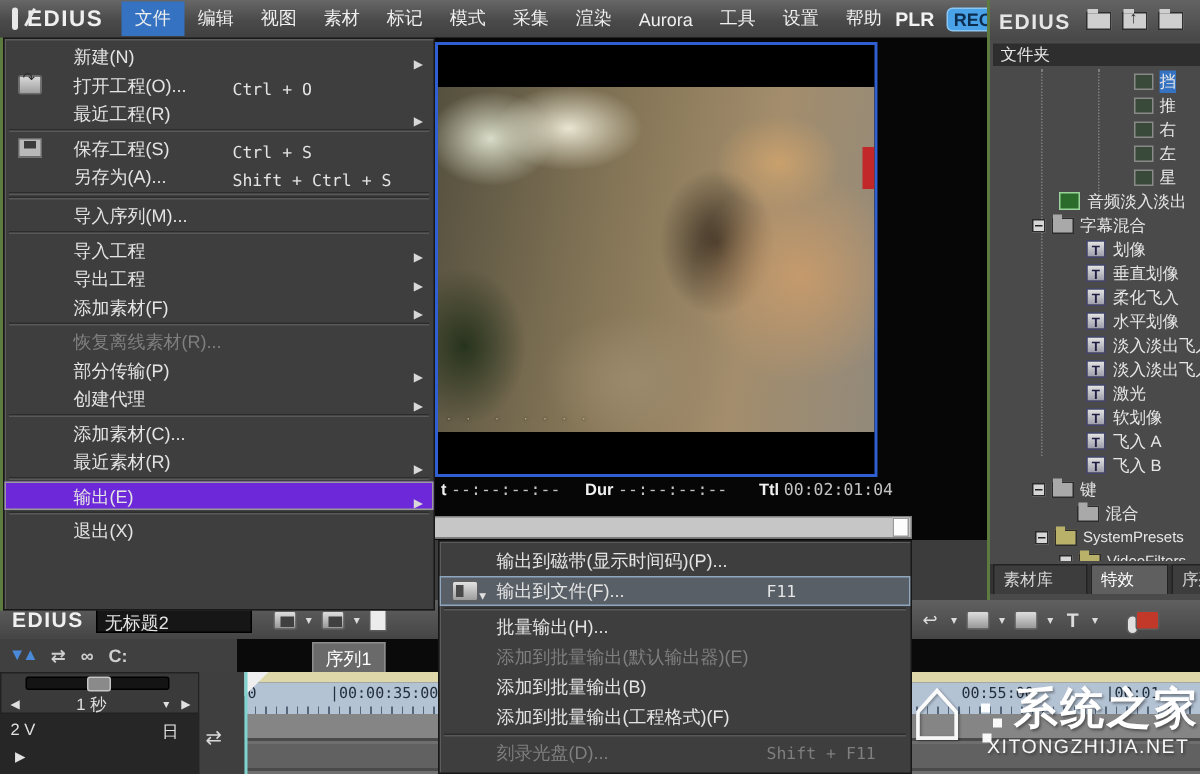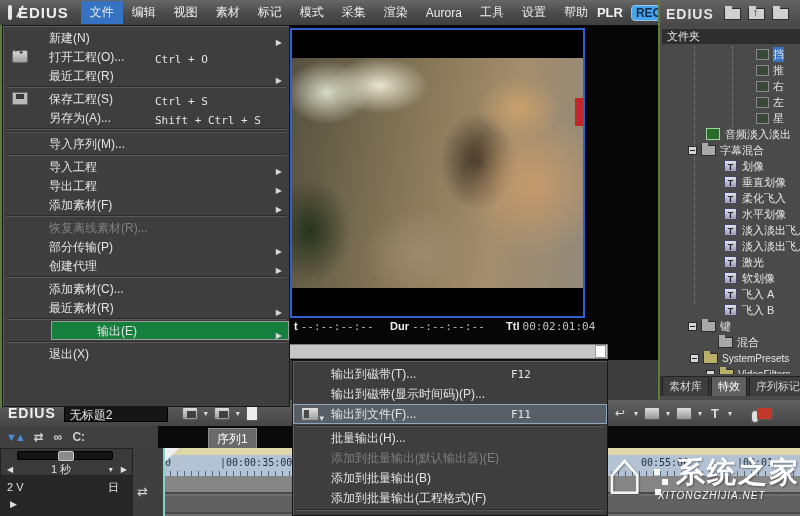--- a/index.html
+++ b/index.html
@@ -61,21 +61,21 @@
 
   
   #file-menu { left:2px; top:25px; width:288px; height:382px; background:#3e3e3e;
     border:1px solid #181818; box-shadow:inset 1px 1px 0 #5c5c5c; z-index:50;
     padding-top:2px; }
   .mrow { position:relative; height:19px; display:flex; align-items:flex-end;
     padding-left:46px; font-size:12px; color:#e4e4e4; white-space:nowrap; }
   .mrow .sc { position:absolute; left:152px; font-family:"DejaVu Sans Mono",monospace; font-size:11px; }
   .mrow .arr { position:absolute; right:7px; font-size:8px; color:#d8d8d8; }
   .mrow.disabled { color:#7f7f7f; }
-  .mrow.hl { background:#15803d; outline:1px solid #9a9a9a; outline-offset:-1px;margin-left:48px; }
+  .mrow.hl { background:#6d28d9; outline:1px solid #9a9a9a; outline-offset:-1px; }
   .msep { height:2px; border-top:1px solid #2c2c2c; border-bottom:1px solid #585858; margin:1px 3px; }
   .mic { position:absolute; left:9px; top:3px; width:16px; height:13px; }
   .mic.open { background:linear-gradient(#d9d9d9,#9f9f9f); border:1px solid #6b6b6b; border-radius:2px; }
   .mic.open::after { content:"↷"; position:absolute; left:2px; top:-4px; font-size:10px; color:#2e2e2e; }
   .mic.save { background:#b9b9b9; border:1px solid #6b6b6b; }
   .mic.save::after { content:""; position:absolute; left:3px; top:1px; width:8px; height:5px; background:#3a3a3a; }
 
   
   #out-menu { left:292px; top:360px; width:316px; height:156px; background:#3e3e3e;
     border:1px solid #181818; box-shadow:inset 1px 1px 0 #5c5c5c; z-index:70;
@@ -114,21 +114,21 @@
   .fold.gray { background:#a9a9a9; } .fold.gray::before { background:#a9a9a9; }
   .ticon { width:13px; height:12px; background:linear-gradient(#e3e3e3,#9d9dab); border:1px solid #44446a;
     color:#1f1f46; font-size:9px; font-weight:bold; text-align:center; line-height:12px;
     margin-right:5px; flex:none; }
   .cicon { width:13px; height:11px; background:#3a4a3a; border:1px solid #8a8a8a; margin-right:4px; flex:none; }
   .aicon { width:14px; height:12px; background:#2a6a2a; border:1px solid #9ad49a; margin-right:5px; flex:none; }
   .guide { position:absolute; width:0; border-left:1px dotted #7d7d7d; }
   .sel-chip { background:#3573c2; }
   #fx-tabs { position:absolute; left:0; top:376px; width:142px; height:20px; background:#333;
     display:flex; gap:2px; padding-left:2px; font-size:11px; }
-  .fx-tab { padding:2px 6px 0 6px; background:#3d3d3d; color:#d5d5d5; border:1px solid #222;
+  .fx-tab { padding:2px 22px 0 6px; background:#3d3d3d; color:#d5d5d5; border:1px solid #222;
     border-bottom:none; white-space:nowrap; }
   .fx-tab.active { background:#5f5f5f; color:#fff; }
 
   
   #tl-panel { left:0; top:400px; width:800px; height:116px; background:#454545; z-index:20; }
   #tl-titlebar { position:absolute; left:0; top:0; width:800px; height:26px;
     background:linear-gradient(#606060,#454545); display:flex; align-items:center; color:#f0f0f0; }
   #tl-app { font-weight:bold; font-size:14px; letter-spacing:1px; margin:0 8px; }
   #tl-project { background:#161616; color:#e4e4e4; font-size:12px; width:104px; height:17px;
     padding:1px 5px; border:1px solid #000; }
@@ -179,22 +179,22 @@
   #track-head .tri { position:absolute; left:10px; top:23px; font-size:9px; }
   #track-gutter { position:absolute; left:133px; top:48px; width:30px; height:68px; background:#3f3f3f; }
 
   
   #watermark { left:598px; top:443px; width:202px; height:73px; z-index:40; color:#fff; }
   #wm-house { position:absolute; left:8px; top:-6px; font-size:62px; font-weight:bold;
     color:#ffffff; opacity:.95; text-shadow:1px 1px 2px rgba(0,0,0,.35); }
   .wm-px { position:absolute; width:6px; height:6px; background:#fff; opacity:.95; }
   #wm-name { position:absolute; left:78px; top:10px; font-size:29px; font-weight:bold;
     letter-spacing:2px; text-shadow:1px 1px 2px rgba(0,0,0,.4); white-space:nowrap; }
-  #wm-site { position:absolute; left:60px; top:47px; font-size:10px; letter-spacing:1px;
-    opacity:.95; text-shadow:1px 1px 2px rgba(0,0,0,.4); white-space:nowrap;font-style:italic; }
+  #wm-site { position:absolute; left:60px; top:47px; font-size:13px; letter-spacing:1px;
+    opacity:.95; text-shadow:1px 1px 2px rgba(0,0,0,.4); white-space:nowrap; }
 </style>
 </head>
 <body>
 
 <div id="app">
 
   <div id="menubar" class="abs">
     <span id="logo-badge"></span>
     <span id="logo-text">EDIUS</span>
     <span class="mb-item active">文件</span>
@@ -302,24 +302,20 @@
         <span>输出(E)</span>
         <span class="arr">▶</span>
       </div>
     <div class="msep"></div>
     <div class="mrow">
         <span>退出(X)</span>
       </div>
   </div>
 
   <div id="out-menu" class="abs">
-    <div class="orow">
-        <span>输出到磁带(T)...</span>
-        <span class="sc">F12</span>
-      </div>
     <div class="orow">
         <span>输出到磁带(显示时间码)(P)...</span>
       </div>
     <div class="orow hl">
         <span class="oic"></span>
         <span>输出到文件(F)...</span>
         <span class="sc">F11</span>
       </div>
     <div class="msep"></div>
     <div class="orow">

